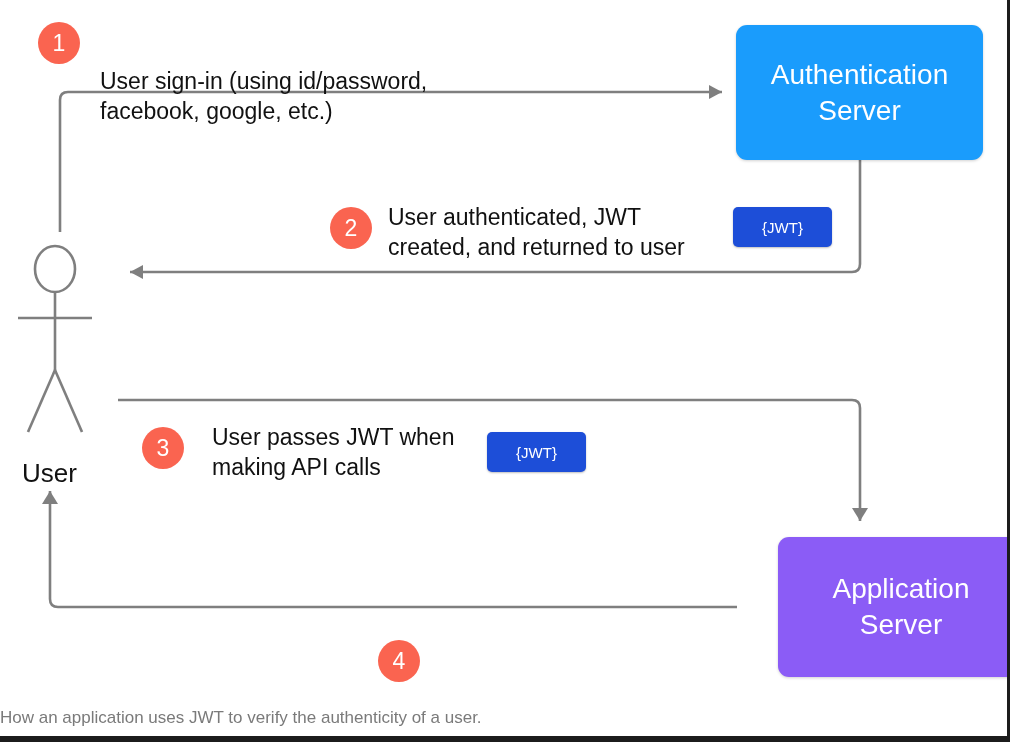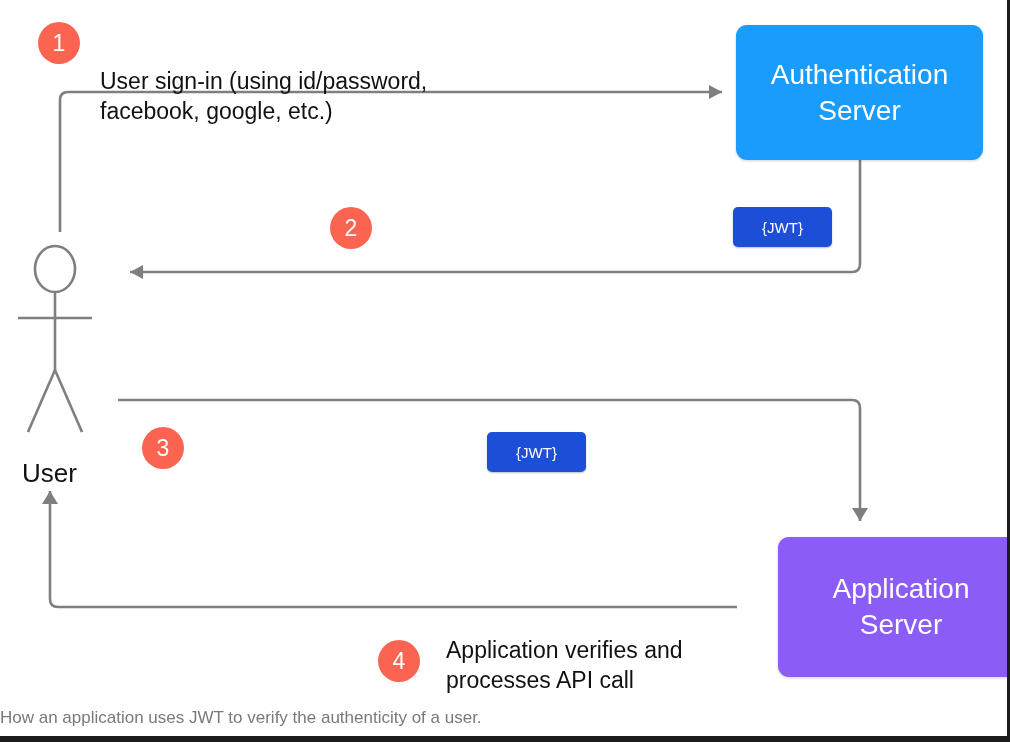--- a/index.html
+++ b/index.html
@@ -139,24 +139,26 @@
 Server</div>
 
   <div class="server-box" style="left:778px; top:537px; width:246px; height:140px; background:#8b5cf6;">Application
 Server</div>
 
   <div class="step-badge" style="left:38px; top:22px;">1</div>
   <div class="step-text" style="left:100px; top:18px;margin-top:48px;">User sign-in (using id/password,
 facebook, google, etc.)</div>
 
   <div class="step-badge" style="left:330px; top:207px;">2</div>
+  <div class="step-text" style="left:388px; top:202px;">User authenticated, JWT
+created, and returned to user</div>
   <div class="jwt-chip" style="left:733px; top:207px; width:99px; height:40px;">{JWT}</div>
 
   <div class="step-badge" style="left:142px; top:427px;">3</div>
+  <div class="step-text" style="left:212px; top:422px;">User passes JWT when
+making API calls</div>
   <div class="jwt-chip" style="left:487px; top:432px; width:99px; height:40px;">{JWT}</div>
 
   <div class="step-badge" style="left:378px; top:640px;">4</div>
-  <div class="step-text" style="left:446px; top:635px;">Application verifies and
-processes API call</div>
 
   <div class="caption" style="top:708px;">How an application uses JWT to verify the authenticity of a user.</div>
 
 </div>
 
 </body></html>

